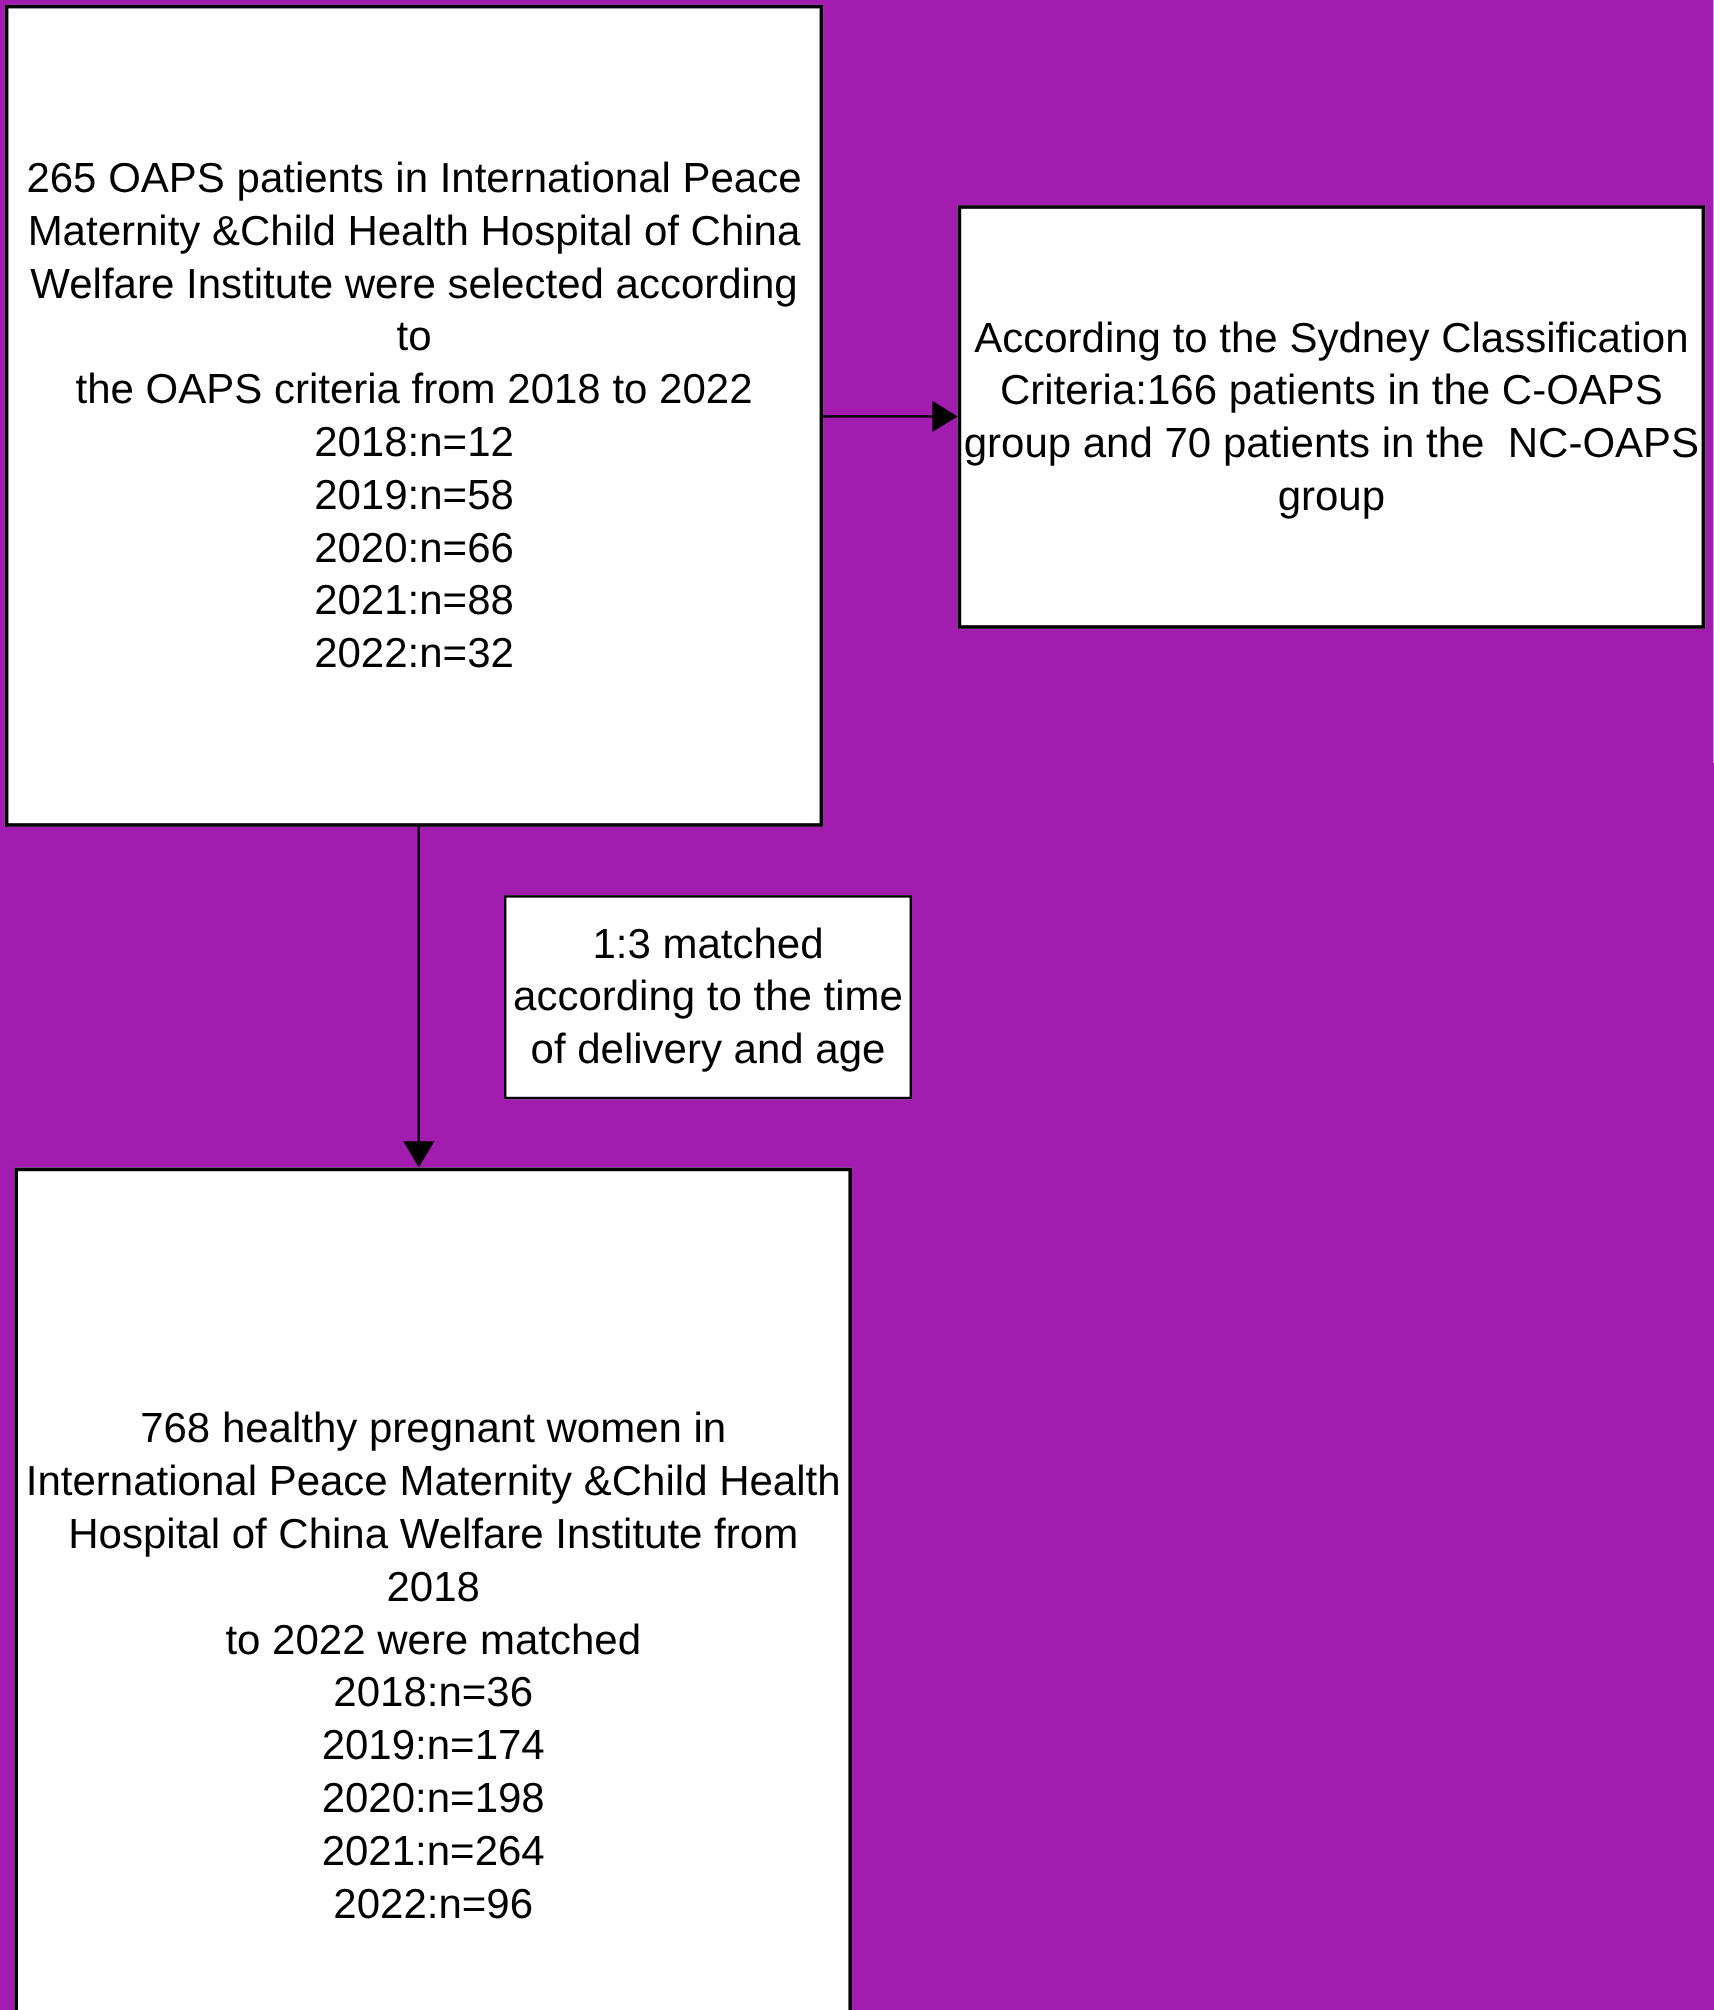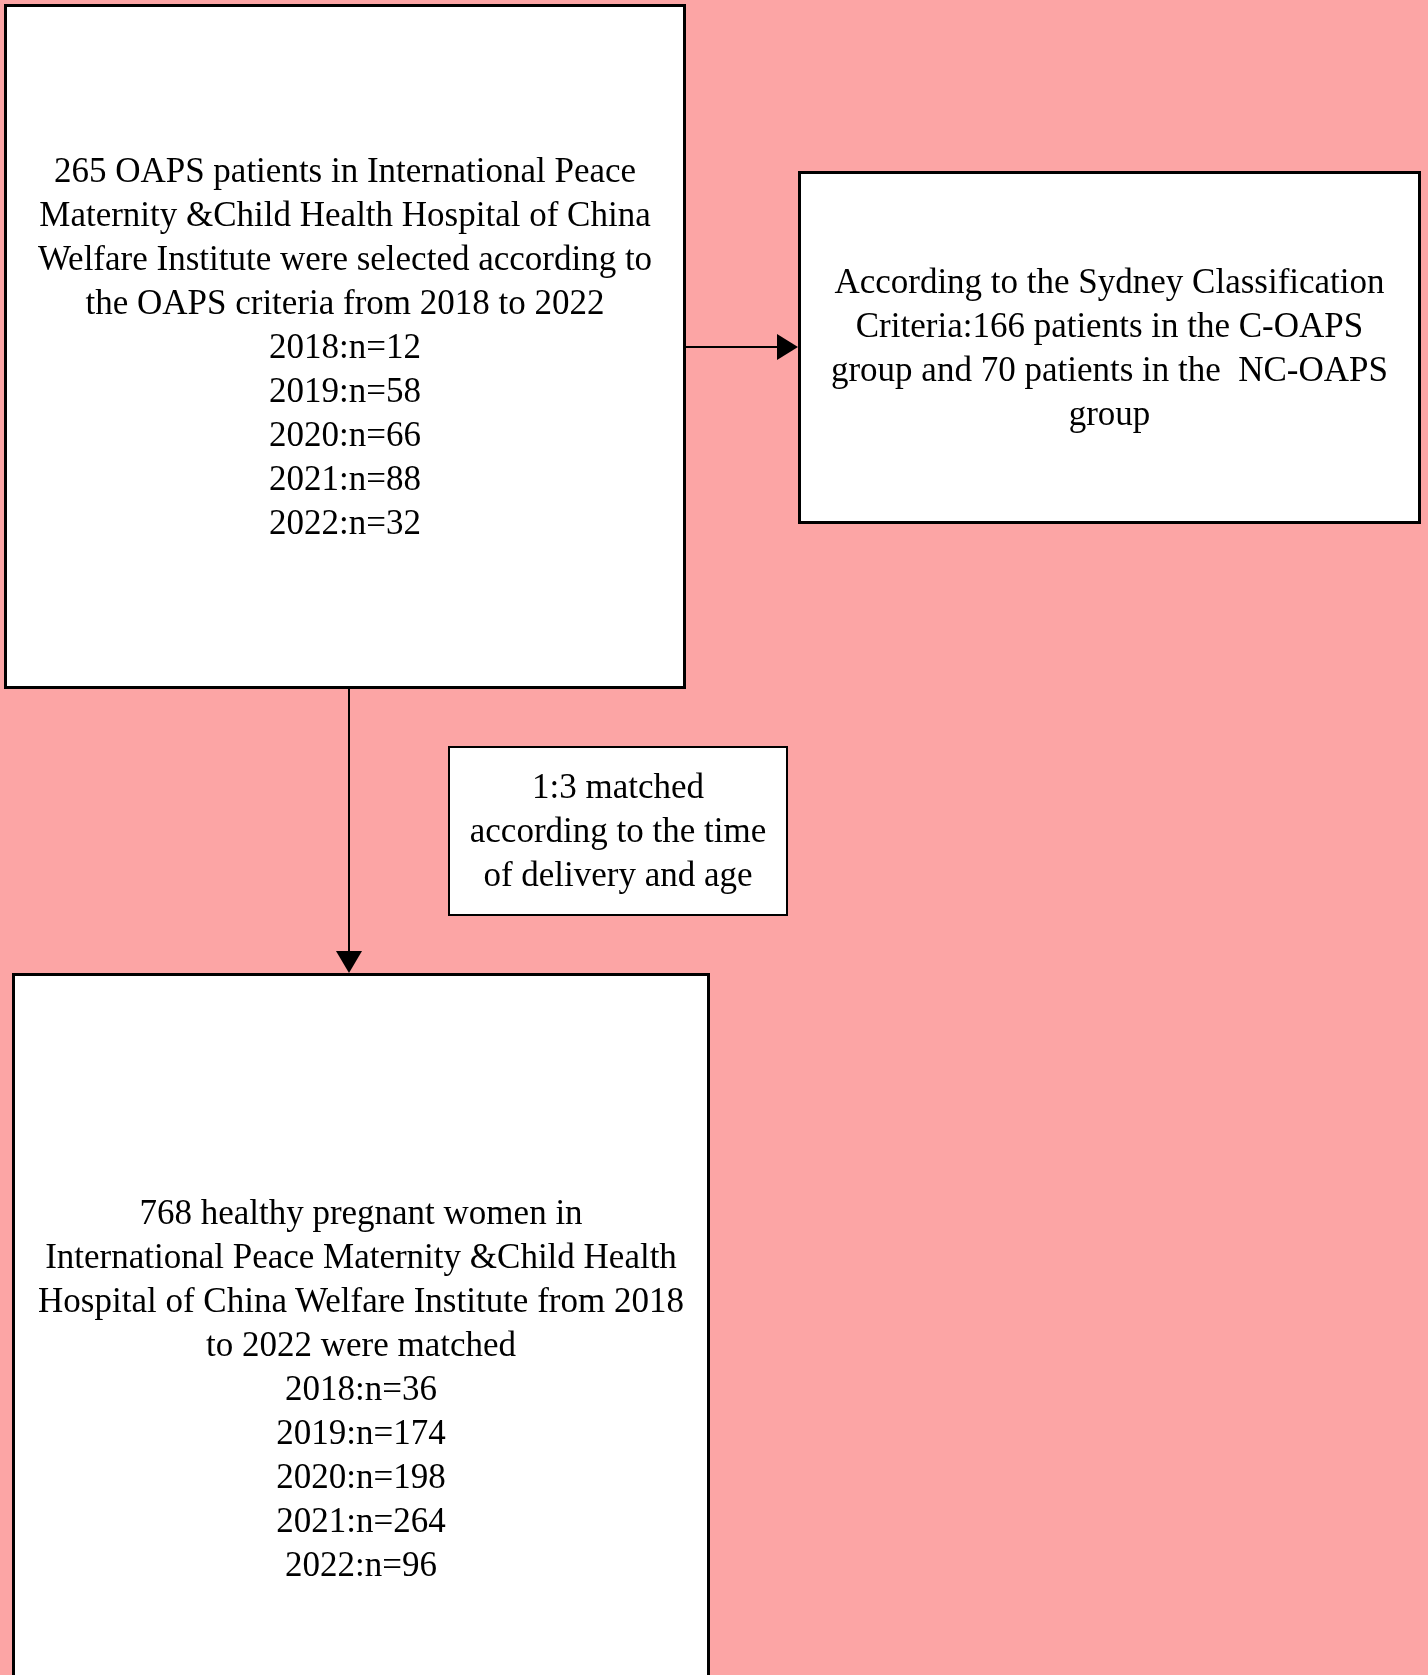--- a/index.html
+++ b/index.html
@@ -4,43 +4,43 @@
 <style>
   html, body {
     margin: 0;
     padding: 0;
     background: #ffffff;
   }
   .canvas {
     position: relative;
     width: 1428px;
     height: 1675px;
-    background: #fca5a5;
+    background: #a21caf;
     color: #000000;
-    font-family: Liberation Serif, serif;
+    font-family: Liberation Sans, sans-serif;
     overflow: hidden;
   }
   .box {
     position: absolute;
     box-sizing: border-box;
     border: 3px solid #000000;
     background: #ffffff;
     display: flex;
     align-items: center;
     justify-content: center;
     text-align: center;
   }
   .box-text {
     white-space: pre-wrap;
     font-size: 35px;
     line-height: 44px;
   }
   #box-oaps     { left: 4px;   top: 4px;   width: 682px; height: 685px; }
   #box-sydney   { left: 798px; top: 171px; width: 623px; height: 353px; }
-  #box-matched  { left: 448px; top: 746px; width: 340px; height: 170px; border-width: 2px; }
+  #box-matched  { left: 420px; top: 746px; width: 340px; height: 170px; border-width: 2px; }
   #box-healthy  { left: 12px;  top: 973px; width: 698px; height: 832px; text-align: center; }
 
   .connector { position: absolute; background: #000000; }
   #arrow-right-line { left: 685px; top: 346px; width: 93px; height: 2px; }
   #arrow-down-line  { left: 348px; top: 688px; width: 2px;  height: 264px; }
 
   .arrow-head { position: absolute; width: 0; height: 0; }
   #arrow-right-head {
     left: 777px; top: 334px;
     border-top: 13px solid transparent;

